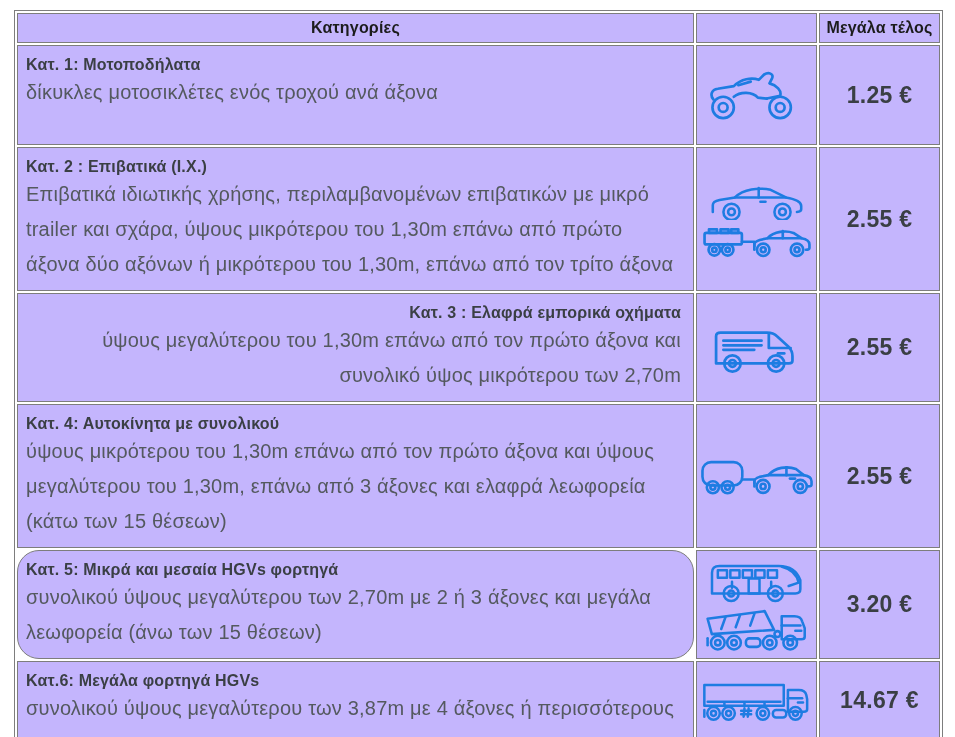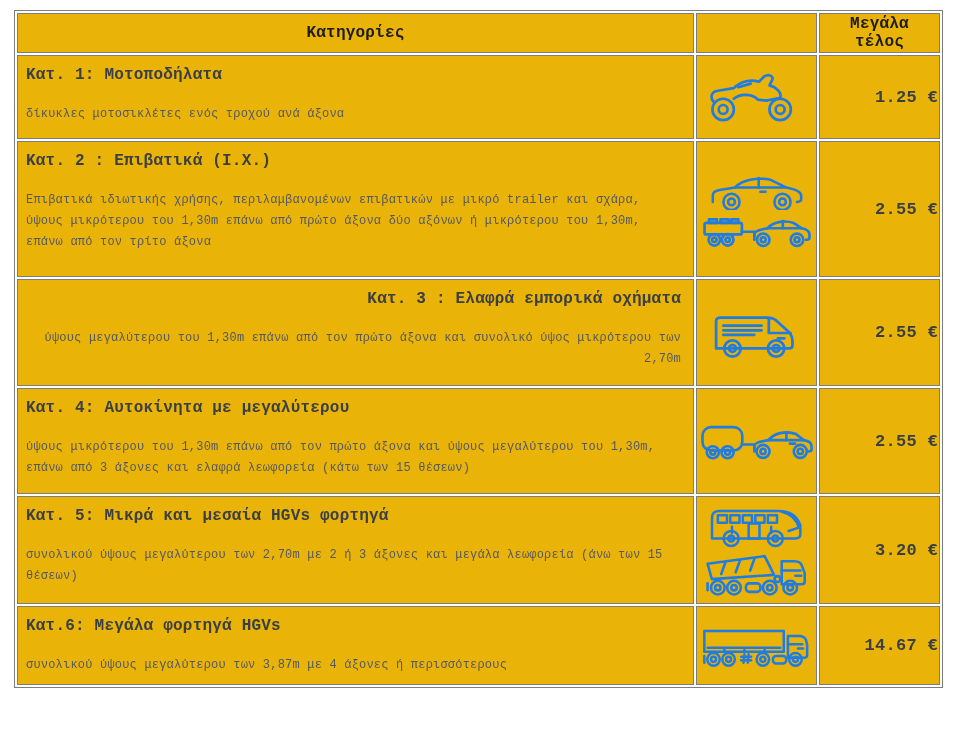--- a/index.html
+++ b/index.html
@@ -23,21 +23,21 @@
   table.toll-table {
     border-collapse: separate;
     border-spacing: 2px;
     border: 1px solid var(--border);
     width: 927px;
     table-layout: fixed;
   }
   col.c-cat  { width: 677px; }
   col.c-icon { width: 121px; }
   col.c-fee  { width: 121px; }
-  th, td { border: 1px solid var(--border); background: #eab308; font-family: Liberation Mono, monospace; }
+  th, td { border: 1px solid var(--border); background: #c4b5fd; }
   th {
     height: 30px;
     font-size: 16px;
     font-weight: 700;
     color: var(--header_text);
     text-align: center;
     vertical-align: middle;
     letter-spacing: 0.2px;
   }
   td.cat {
@@ -45,50 +45,50 @@
     padding: 4px 12px 8px 8px;
   }
   .row-title {
     margin: 6px 0 0 0;
     font-size: 16px;
     font-weight: 700;
     color: var(--title_text);
     letter-spacing: 0.2px;
   }
   .row-desc {
-    margin: 20px 0 0 0;
-    font-size: 12px;
+    margin: 1px 0 0 0;
+    font-size: 20px;
     line-height: 1.75;
     color: var(--body_text);
     letter-spacing: 0.2px;
   }
   td.icon-cell { text-align: center; vertical-align: middle; padding: 4px 2px; }
   .vehicle-icon { display: block; line-height: 0; margin: 2px auto; }
   .vehicle-icon svg { display: inline-block; }
   .vehicle-icon svg * {
     stroke: var(--accent);
     fill: none;
     stroke-width: 3;
     stroke-linecap: round;
     stroke-linejoin: round;
   }
   td.price-cell {
-    text-align: right;
+    text-align: center;
     vertical-align: middle;
-    font-size: 17px;
+    font-size: 23px;
     font-weight: 700;
     color: var(--price_text);
     letter-spacing: 0.3px;
   }
   
-  td.r1 { height: 84px; }
+  td.r1 { height: 100px; }
   td.r2 { height: 136px; }
   td.r3 { height: 107px; text-align: right; }
   td.r4 { height: 106px; }
-  td.r5 { height: 89px; }
+  td.r5 { height: 89px; border-radius: 22px; }
   td.r6 { height: 78px; }
 </style>
 </head>
 <body>
 
 <div class="page">
   <table class="toll-table">
     <colgroup>
         <col class="c-cat">
         <col class="c-icon">
@@ -183,21 +183,21 @@
               <circle cx="76" cy="46" r="9"></circle>
                 <circle cx="76" cy="46" r="3.8"></circle>
             </svg>
           </span>
         </td>
         <td class="price-cell">2.55 €</td>
       </tr>
 
       <tr>
         <td class="cat r4">
-          <p class="row-title">Κατ. 4: Αυτοκίνητα με μεγαλύτερου</p>
+          <p class="row-title">Κατ. 4: Αυτοκίνητα με συνολικού</p>
           <p class="row-desc">ύψους μικρότερου του 1,30m επάνω από τον πρώτο άξονα και ύψους μεγαλύτερου του 1,30m, επάνω από 3 άξονες και ελαφρά λεωφορεία (κάτω των 15 θέσεων)</p>
         </td>
         <td class="icon-cell">
           <span class="vehicle-icon">
             <svg width="116" height="38" viewBox="0 0 134 42">
               <rect x="4" y="5" width="46" height="27" rx="10"></rect>
               <circle cx="16" cy="34" r="7"></circle>
                 <circle cx="16" cy="34" r="2.8"></circle>
               <circle cx="33" cy="34" r="7"></circle>
                 <circle cx="33" cy="34" r="2.8"></circle>

